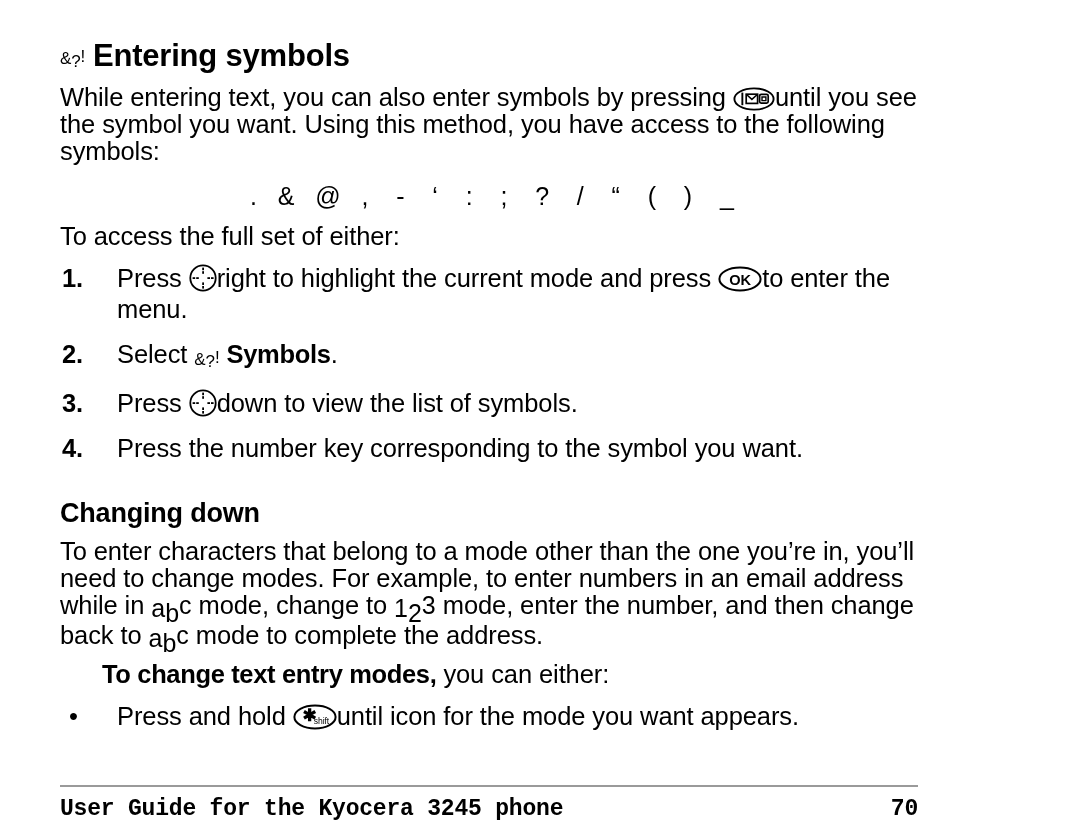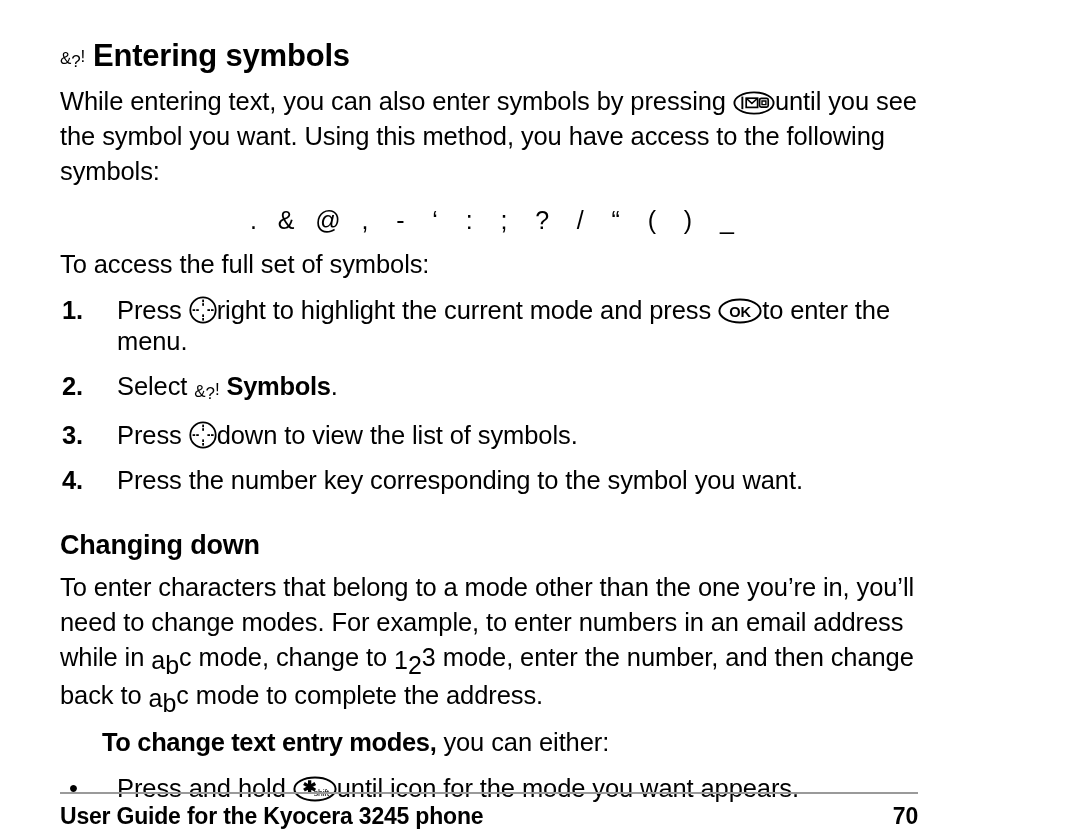--- a/index.html
+++ b/index.html
@@ -39,21 +39,21 @@
     font-weight: bold;
     line-height: 1.05;
     margin: 0;
     padding-top: 35px;
     letter-spacing: -0.2px;
   }
 
   
   .para {
     font-size: 25.5px;
-    line-height: 35px;
+    line-height: 27px;
     margin: 0;
     padding-top: 11px;
     letter-spacing: -0.1px;
   }
   .para.tight { padding-top: 9px; margin-left: 42px; }
 
   .symbols-row {
     font-size: 25px;
     line-height: 31px;
     margin: 0;
@@ -129,21 +129,22 @@
     font-size: 25px;
     vertical-align: -3px;
     letter-spacing: 0px;
   }
 
   
   .footer {
     position: absolute;
     left: 60px;
     right: 60px;
-    bottom: 4px;
+    bottom: 12px;
+    font-family: Liberation Mono, monospace;
   }
   .footer-rule {
     border-top: 2px solid #9a9a9a;
     width: 100%;
     height: 0;
     margin-bottom: 9px;
   }
   .footer-row {
     display: flex;
     justify-content: space-between;
@@ -169,21 +170,21 @@
         <rect x="8.4" y="5.6" width="1.9" height="12.6" fill="#000"></rect>
         <rect x="13.2" y="7.2" width="11.4" height="9.2" fill="none" stroke="#000" stroke-width="1.7"></rect>
         <path d="M13.2 7.2 L18.9 12.4 L24.6 7.2" fill="none" stroke="#000" stroke-width="1.5"></path>
         <rect x="26.6" y="7.4" width="8.6" height="8.8" rx="1.6" fill="none" stroke="#000" stroke-width="1.7"></rect>
         <path d="M29.0 10.0 h3.9 v3.6 h-3.9 z" fill="none" stroke="#000" stroke-width="1.4"></path>
       </svg>
     </span><span>until you see the symbol you want. Using this method, you have access to the following symbols:</span></p>
 
   <p class="symbols-row">.   &amp;   @   ,    -    ‘    :    ;    ?    /    “    (    )    _</p>
 
-  <p class="para">To access the full set of symbols:</p>
+  <p class="para">To access the full set of either:</p>
 
   <ol class="numlist">
 
     <li>
       <span class="marker">1.</span><span>Press</span>
       <span class="keyicon">
         <svg width="28" height="28" viewBox="0 0 28 28" aria-hidden="true">
           <circle cx="14" cy="14" r="12.7" fill="none" stroke="#000" stroke-width="1.8"></circle>
           <rect x="13.2" y="3.6" width="1.8" height="2.6" fill="#000"></rect>
           <rect x="13.2" y="7.2" width="1.8" height="2.6" fill="#000"></rect>

